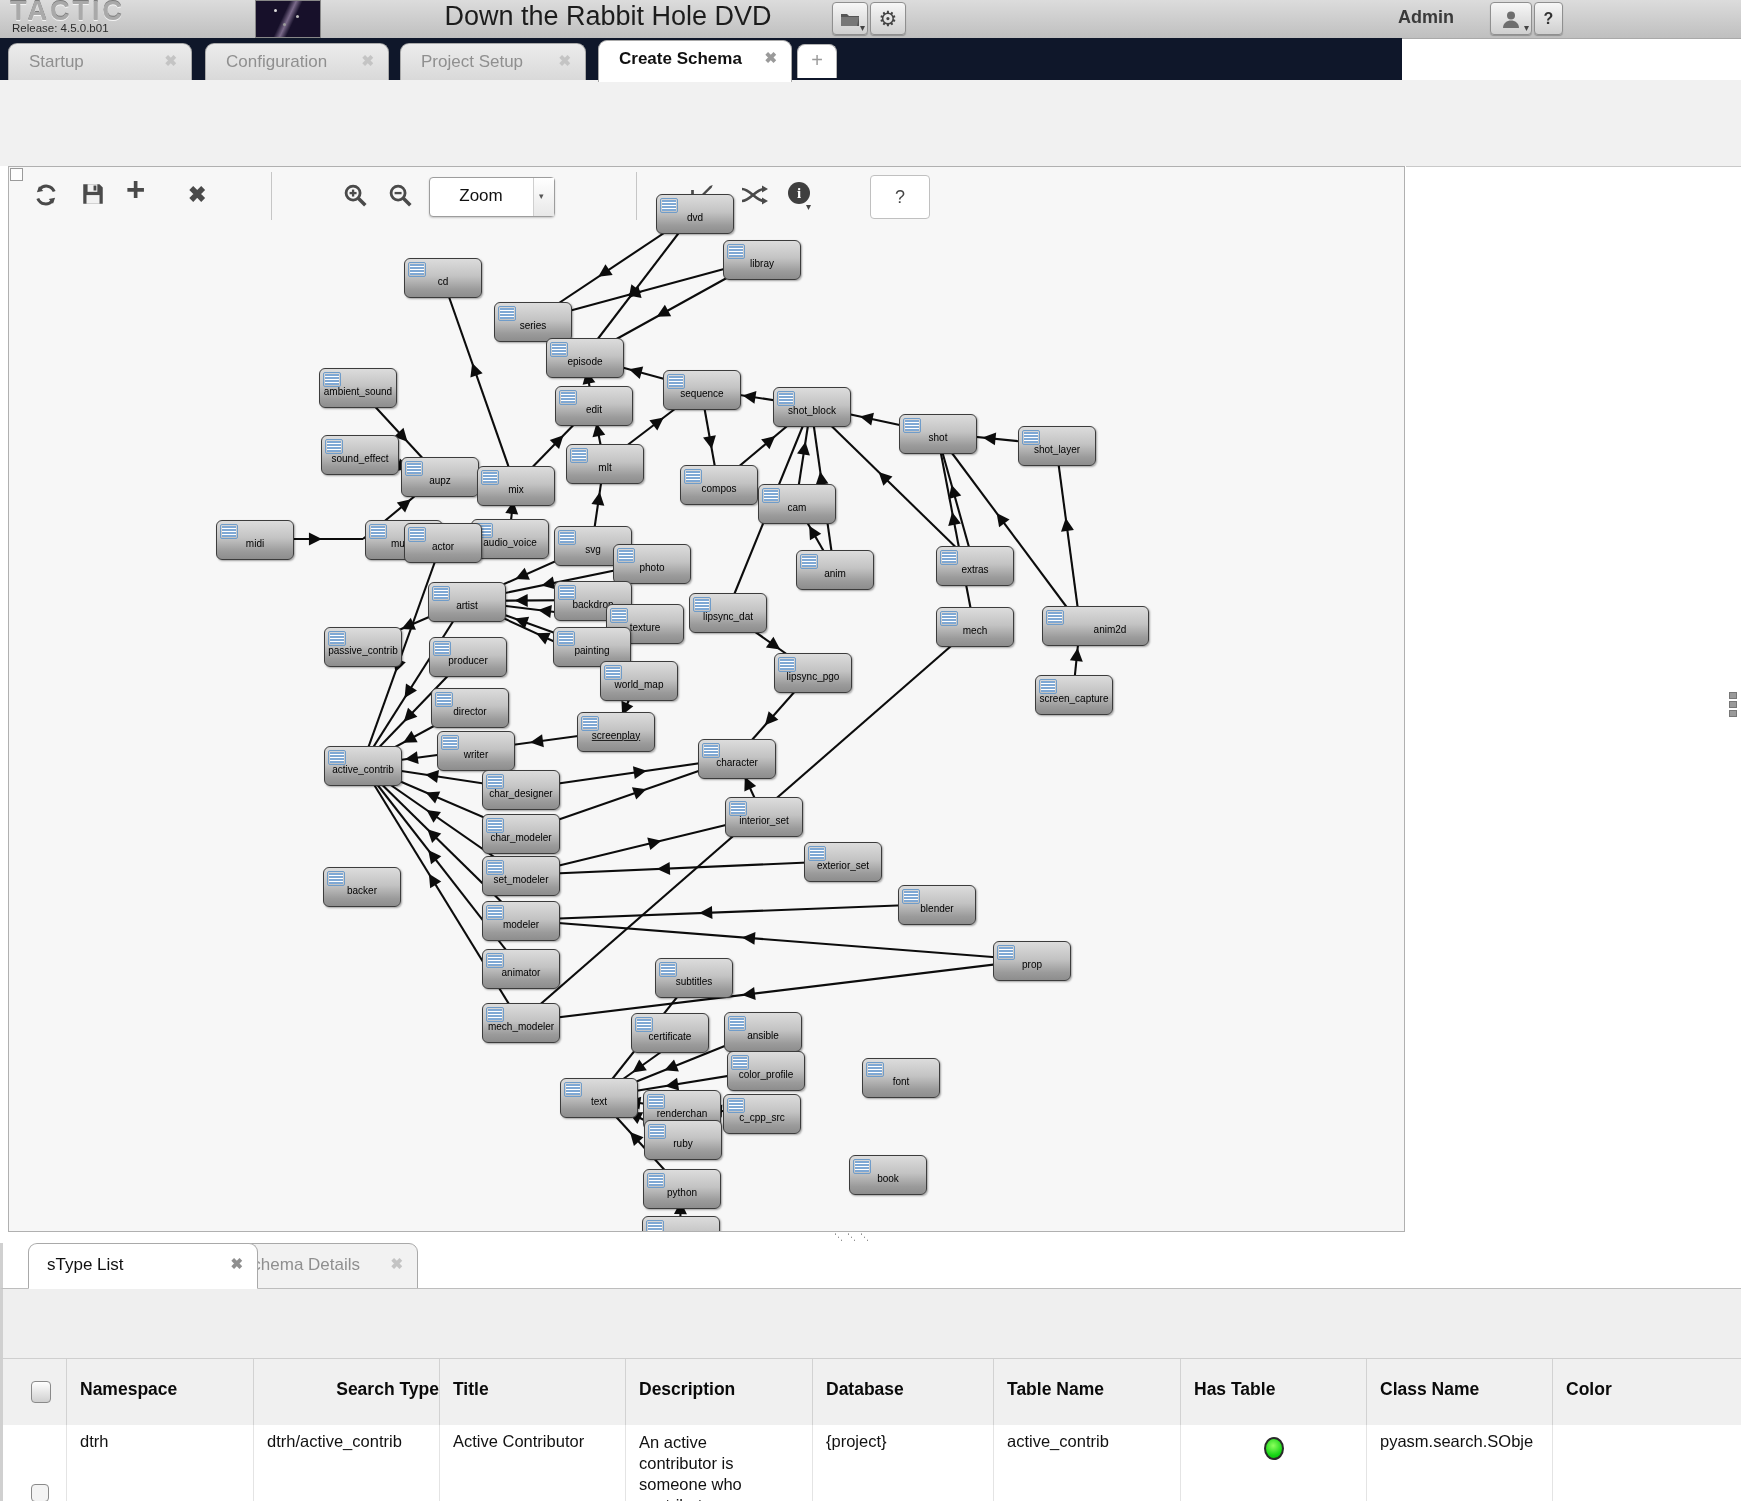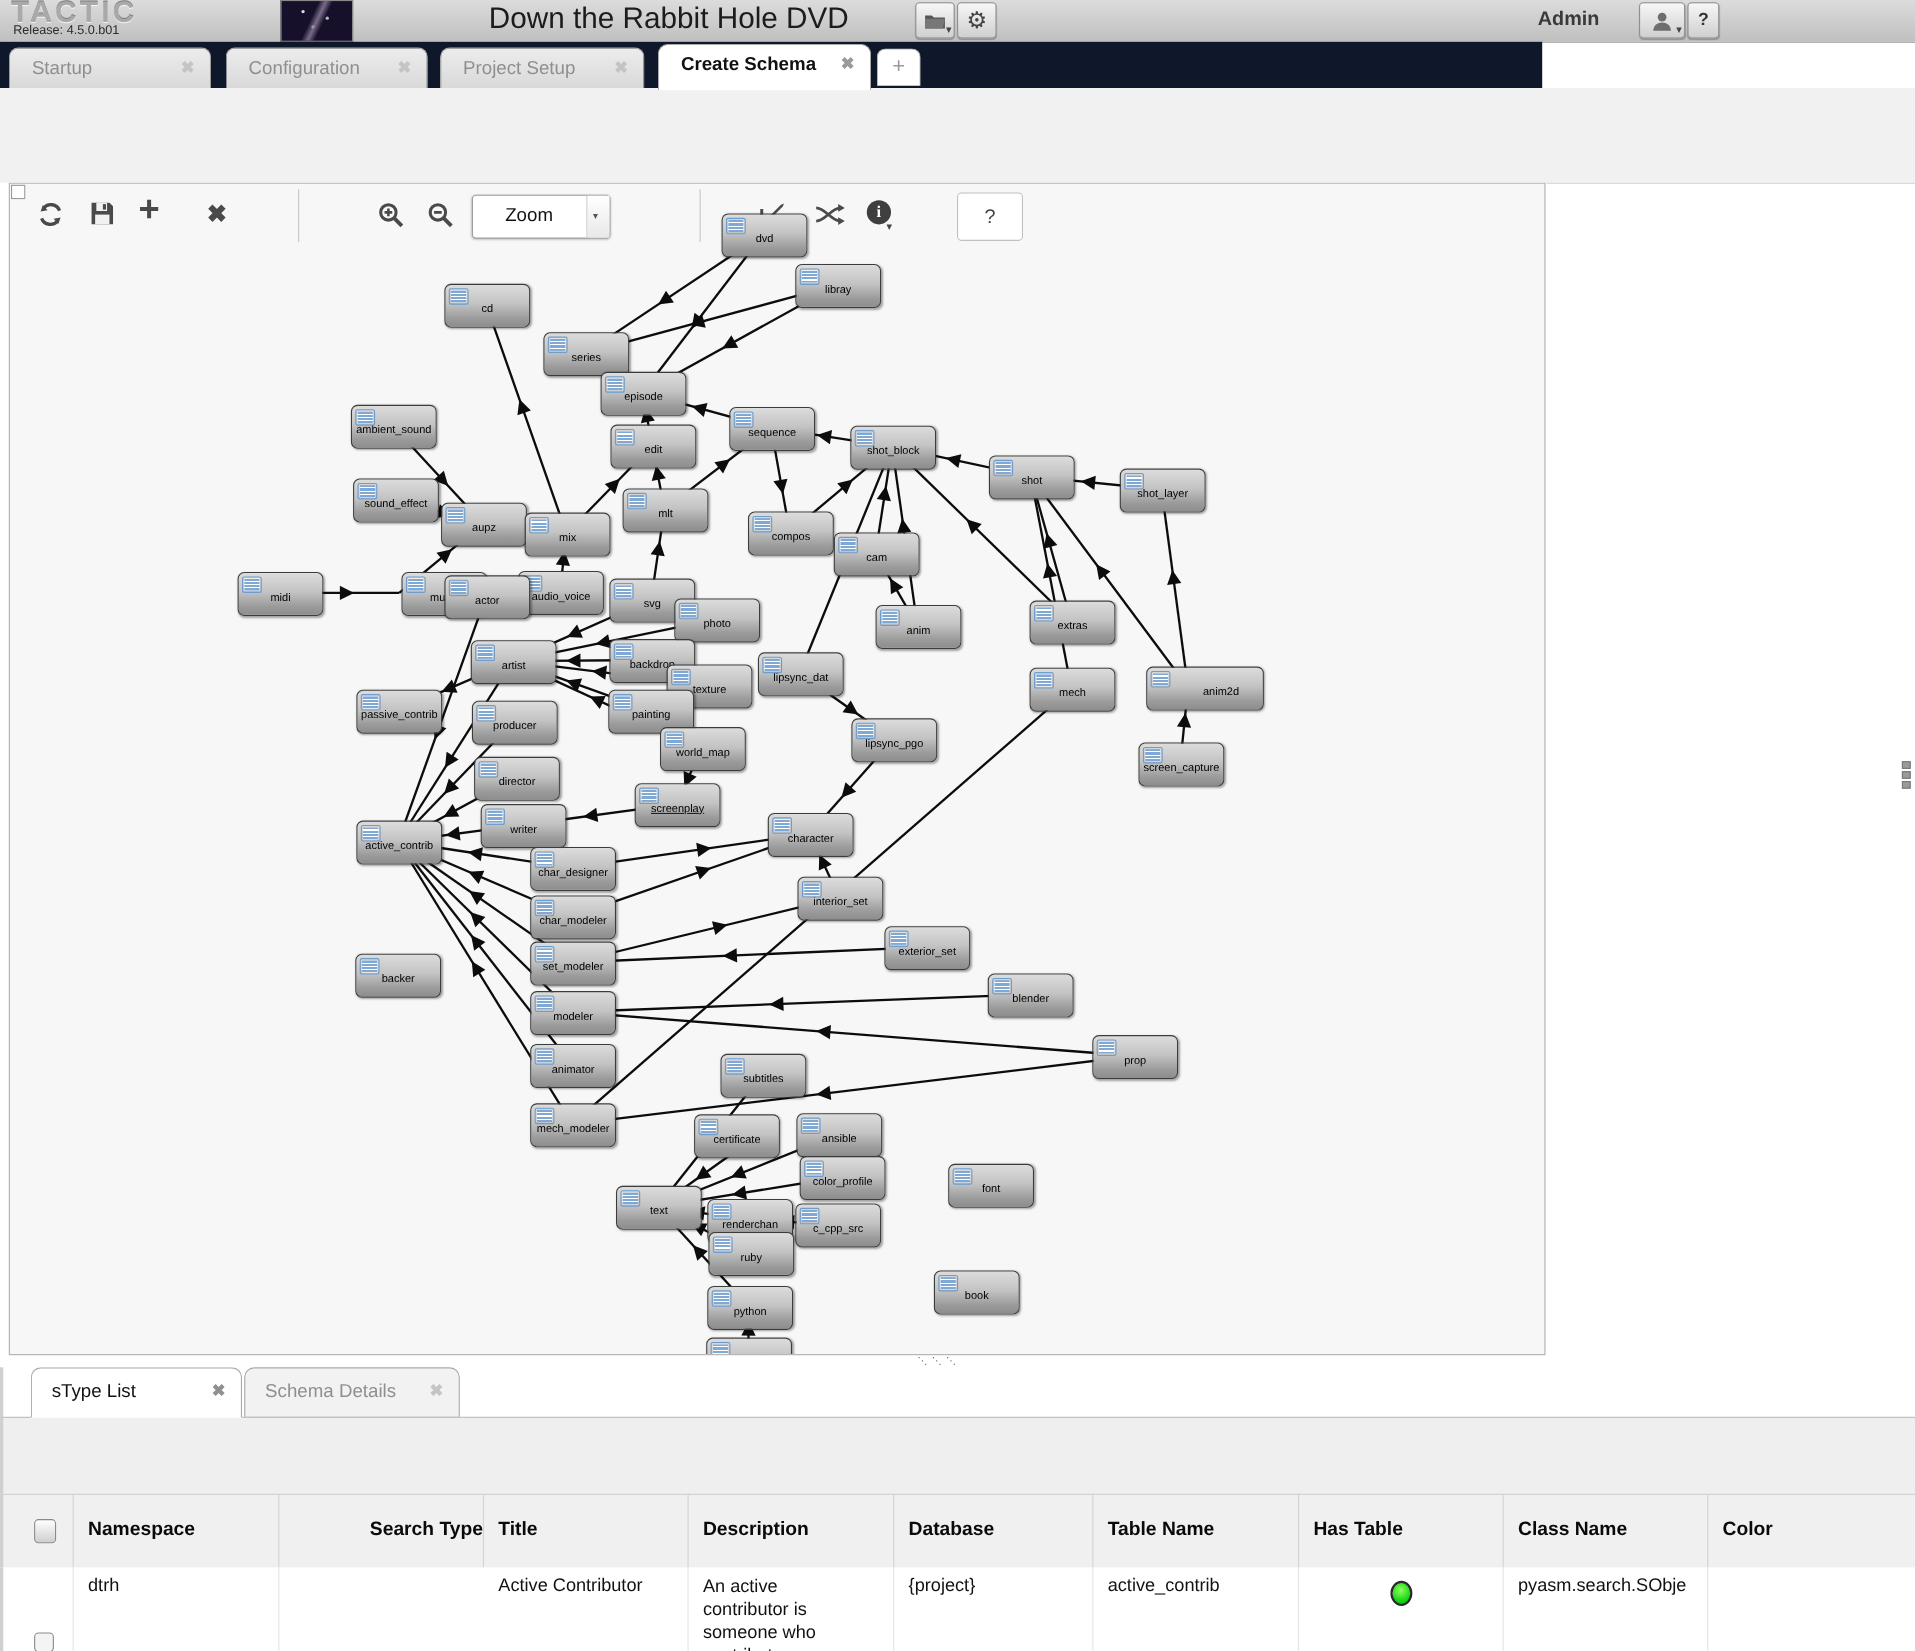--- a/index.html
+++ b/index.html
@@ -63,21 +63,21 @@
   #rightpane{position:absolute;left:1406px;top:166px;width:335px;height:1066px;background:#fff;border-top:1px solid #c9c9c9;}
   .hsplit{position:absolute;left:834px;top:1233px;width:40px;height:9px;color:#666;font-size:9px;letter-spacing:4px;line-height:8px;cursor:row-resize;}
   .vsplit{position:absolute;left:1729px;top:690px;width:9px;height:34px;cursor:col-resize;}
   .vsplit i{display:block;width:6px;height:5px;margin:2px 0;background:#9a9a9a;border:1px solid #777;}
   
   #bottombar{position:absolute;left:0;top:1243px;width:1741px;height:46px;background:#fff;border-left:3px solid #d0d0d0;}
   .btab{position:absolute;top:0;height:44px;border:1px solid #a9a9a9;border-radius:9px 9px 0 0;
         background:#f2f2f2;font-size:17px;color:#8f8f8f;cursor:pointer;}
   .btab .tlabel{position:absolute;left:18px;top:11px;}
   .btab .tclose{position:absolute;right:14px;top:11px;font-size:15px;font-weight:bold;color:#c4c4c4;cursor:pointer;}
-  .btab.active{background:#fff;color:#111;border-bottom:1px solid #fff;z-index:2;}
+  .btab.active{background:#fff;color:#111;border-bottom:1px solid #fff;z-index:2;padding-left:38px;}
   .btab.active .tclose{color:#8f8f8f;}
   #searchrow{position:absolute;left:0;top:1288px;width:1741px;height:70px;background:#efefef;border-top:1px solid #bdbdbd;border-left:3px solid #d0d0d0;}
   
   #thead{position:absolute;left:0;top:1358px;width:1741px;height:67px;background:#f0f0f0;border-top:1px solid #cfcfcf;
          border-bottom:1px solid #c2c2c2;border-left:3px solid #d0d0d0;}
   .th{position:absolute;top:0;height:66px;border-right:1px solid #d2d2d2;box-sizing:border-box;
       font-weight:bold;font-size:17.5px;color:#0a0a0a;padding:20px 0 0 13px;}
   #trow{position:absolute;left:0;top:1425px;width:1741px;height:76px;background:#fff;border-left:3px solid #d0d0d0;}
   .td{position:absolute;top:0;height:76px;border-right:1px solid #e4e4e4;box-sizing:border-box;
       font-size:16.5px;color:#111;padding:7px 0 0 13px;overflow:hidden;}
@@ -663,20 +663,21 @@
   <div class="th" style="left:1178px;width:186px;">Has Table</div>
   <div class="th" style="left:1364px;width:186px;">Class Name</div>
   <div class="th" style="left:1550px;width:191px;border-right:none;">Color</div>
 </div>
 
 <div id="trow">
   <div class="td" style="left:0px;width:64px;">
       <span class="cb" style="left:28px;top:59px;width:16px;height:16px;background:#f4f4f4;"></span>
     </div>
   <div class="td" style="left:64px;width:187px;">dtrh</div>
+  <div class="td" style="left:251px;width:186px;">dtrh/active_contrib</div>
   <div class="td" style="left:437px;width:186px;">Active Contributor</div>
   <div class="td" style="left:623px;width:187px;height:120px;">
     <div style="width:118px;line-height:21px;">An active contributor is someone who contributes</div>
   </div>
   <div class="td" style="left:810px;width:181px;">{project}</div>
   <div class="td" style="left:991px;width:187px;">active_contrib</div>
   <div class="td" style="left:1178px;width:186px;">
     <div class="dot" style="margin:5px 0 0 70px;"></div>
   </div>
   <div class="td" style="left:1364px;width:186px;white-space:nowrap;">pyasm.search.SObje</div>

